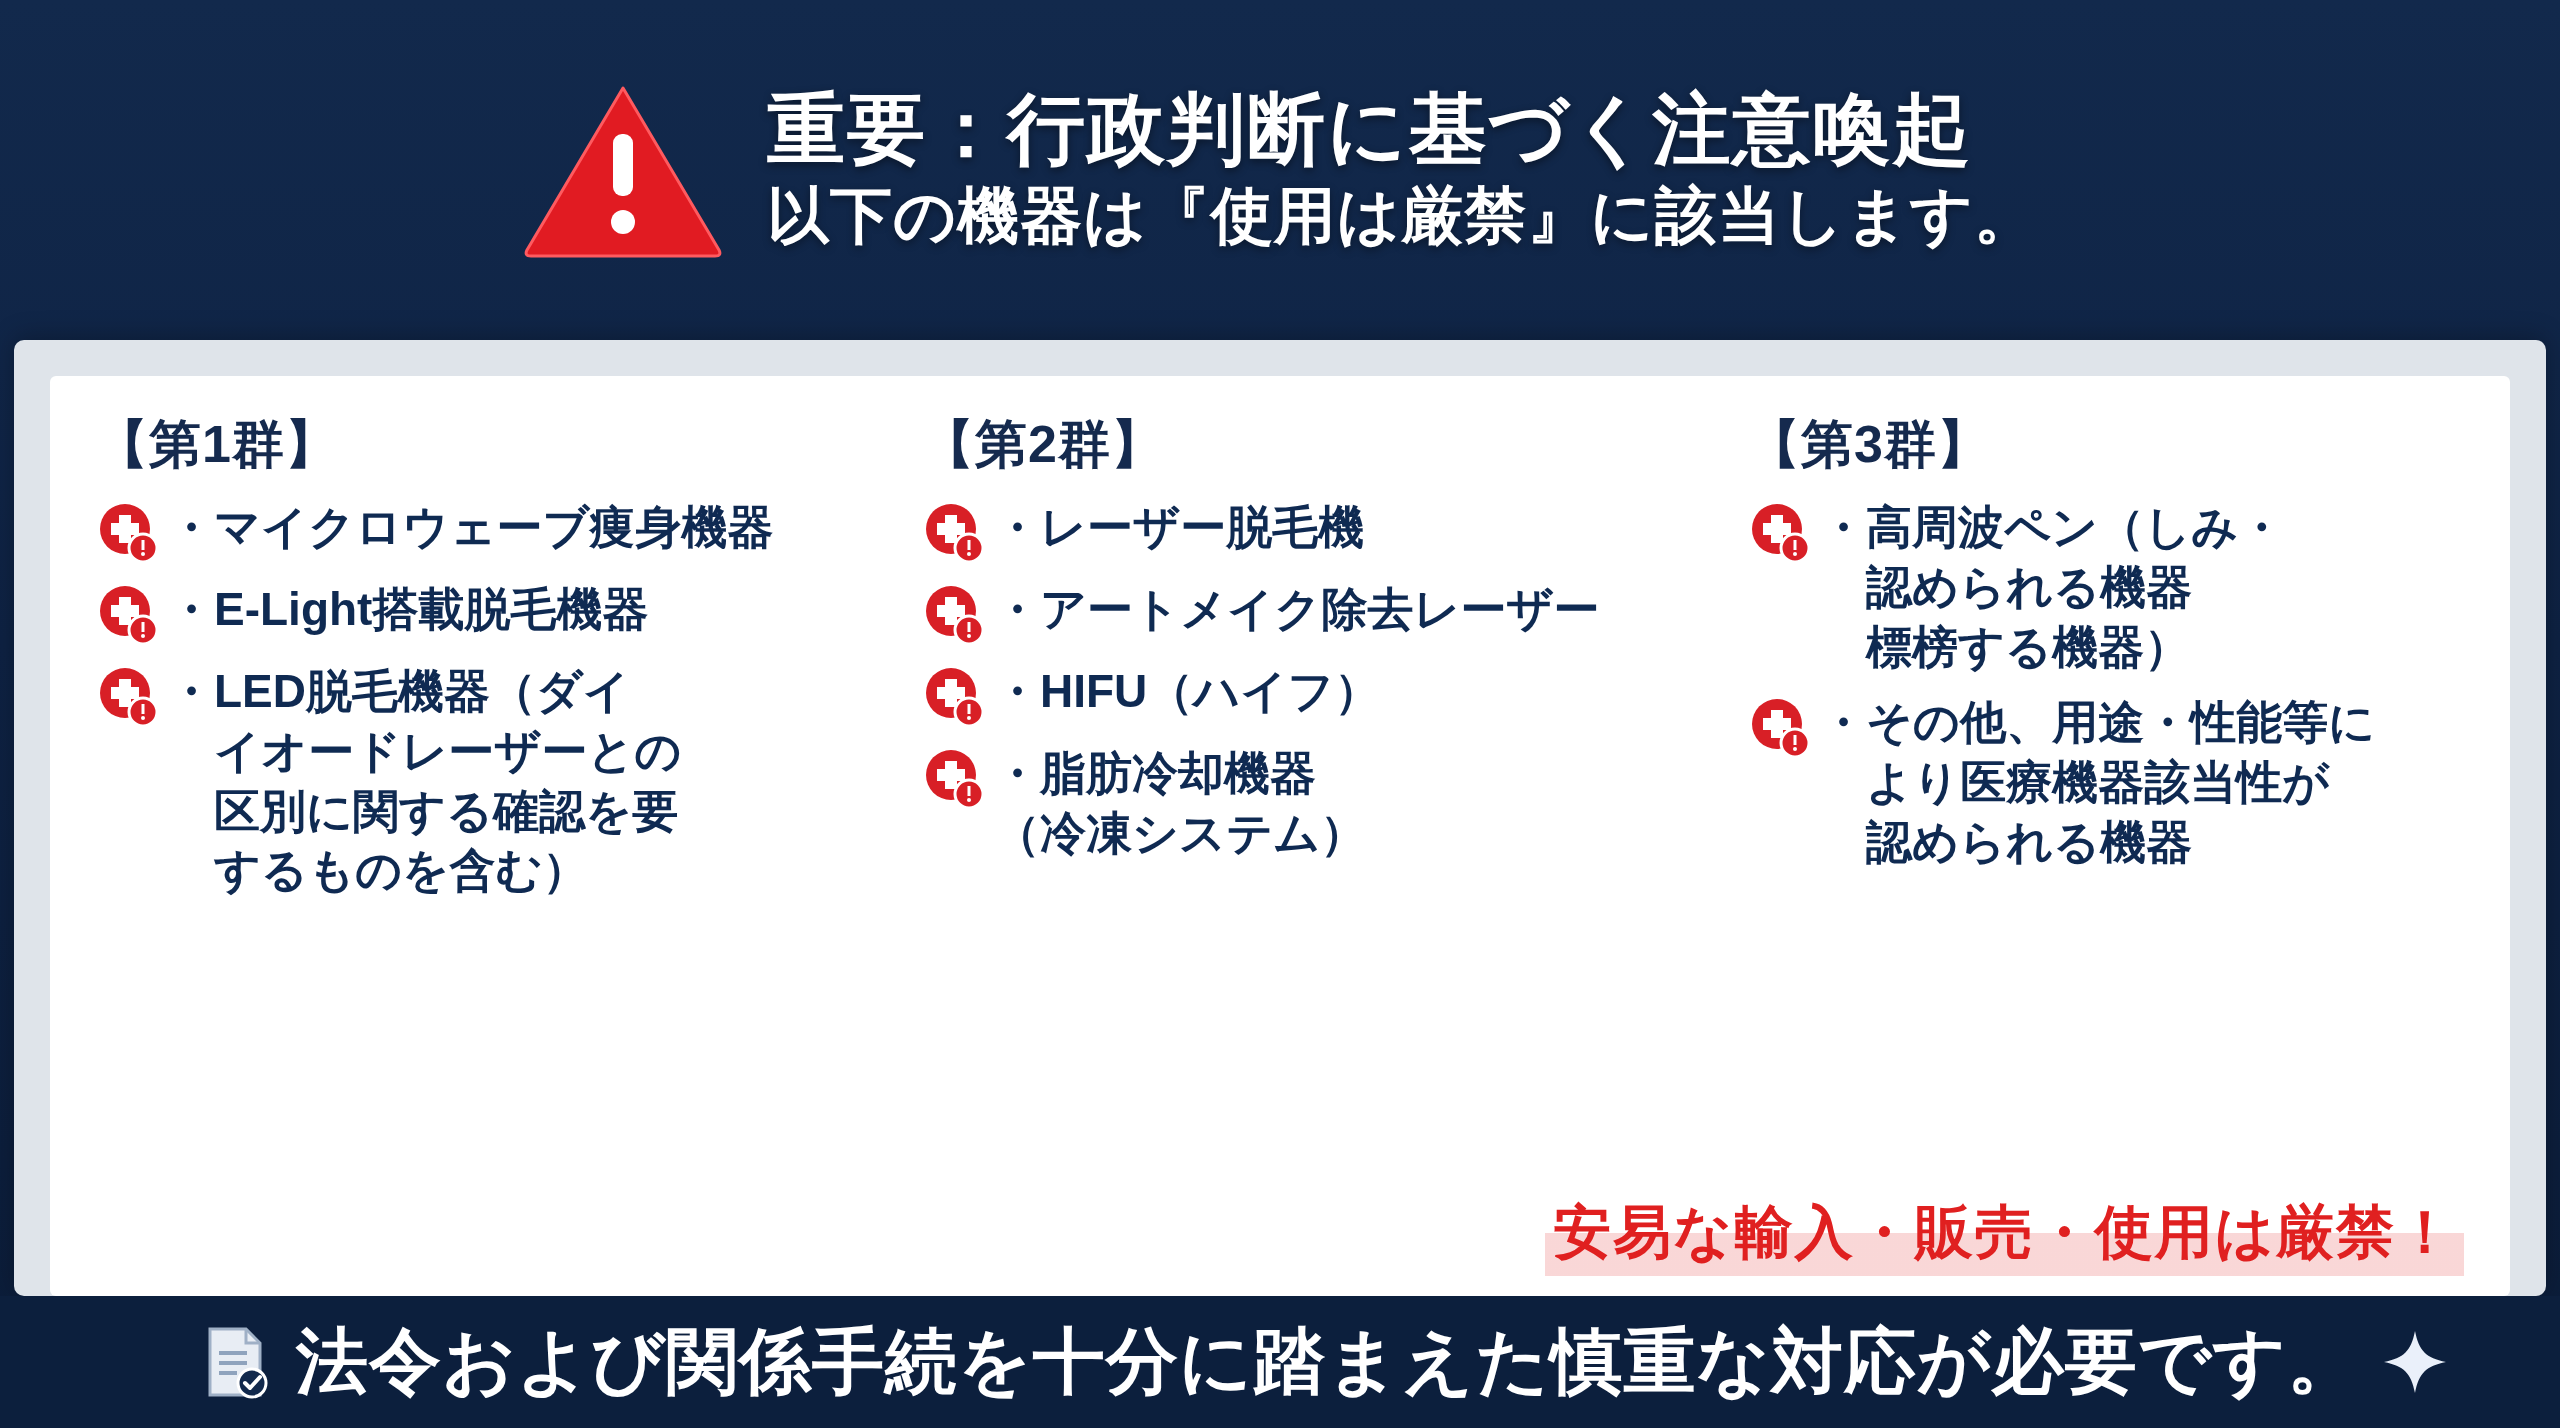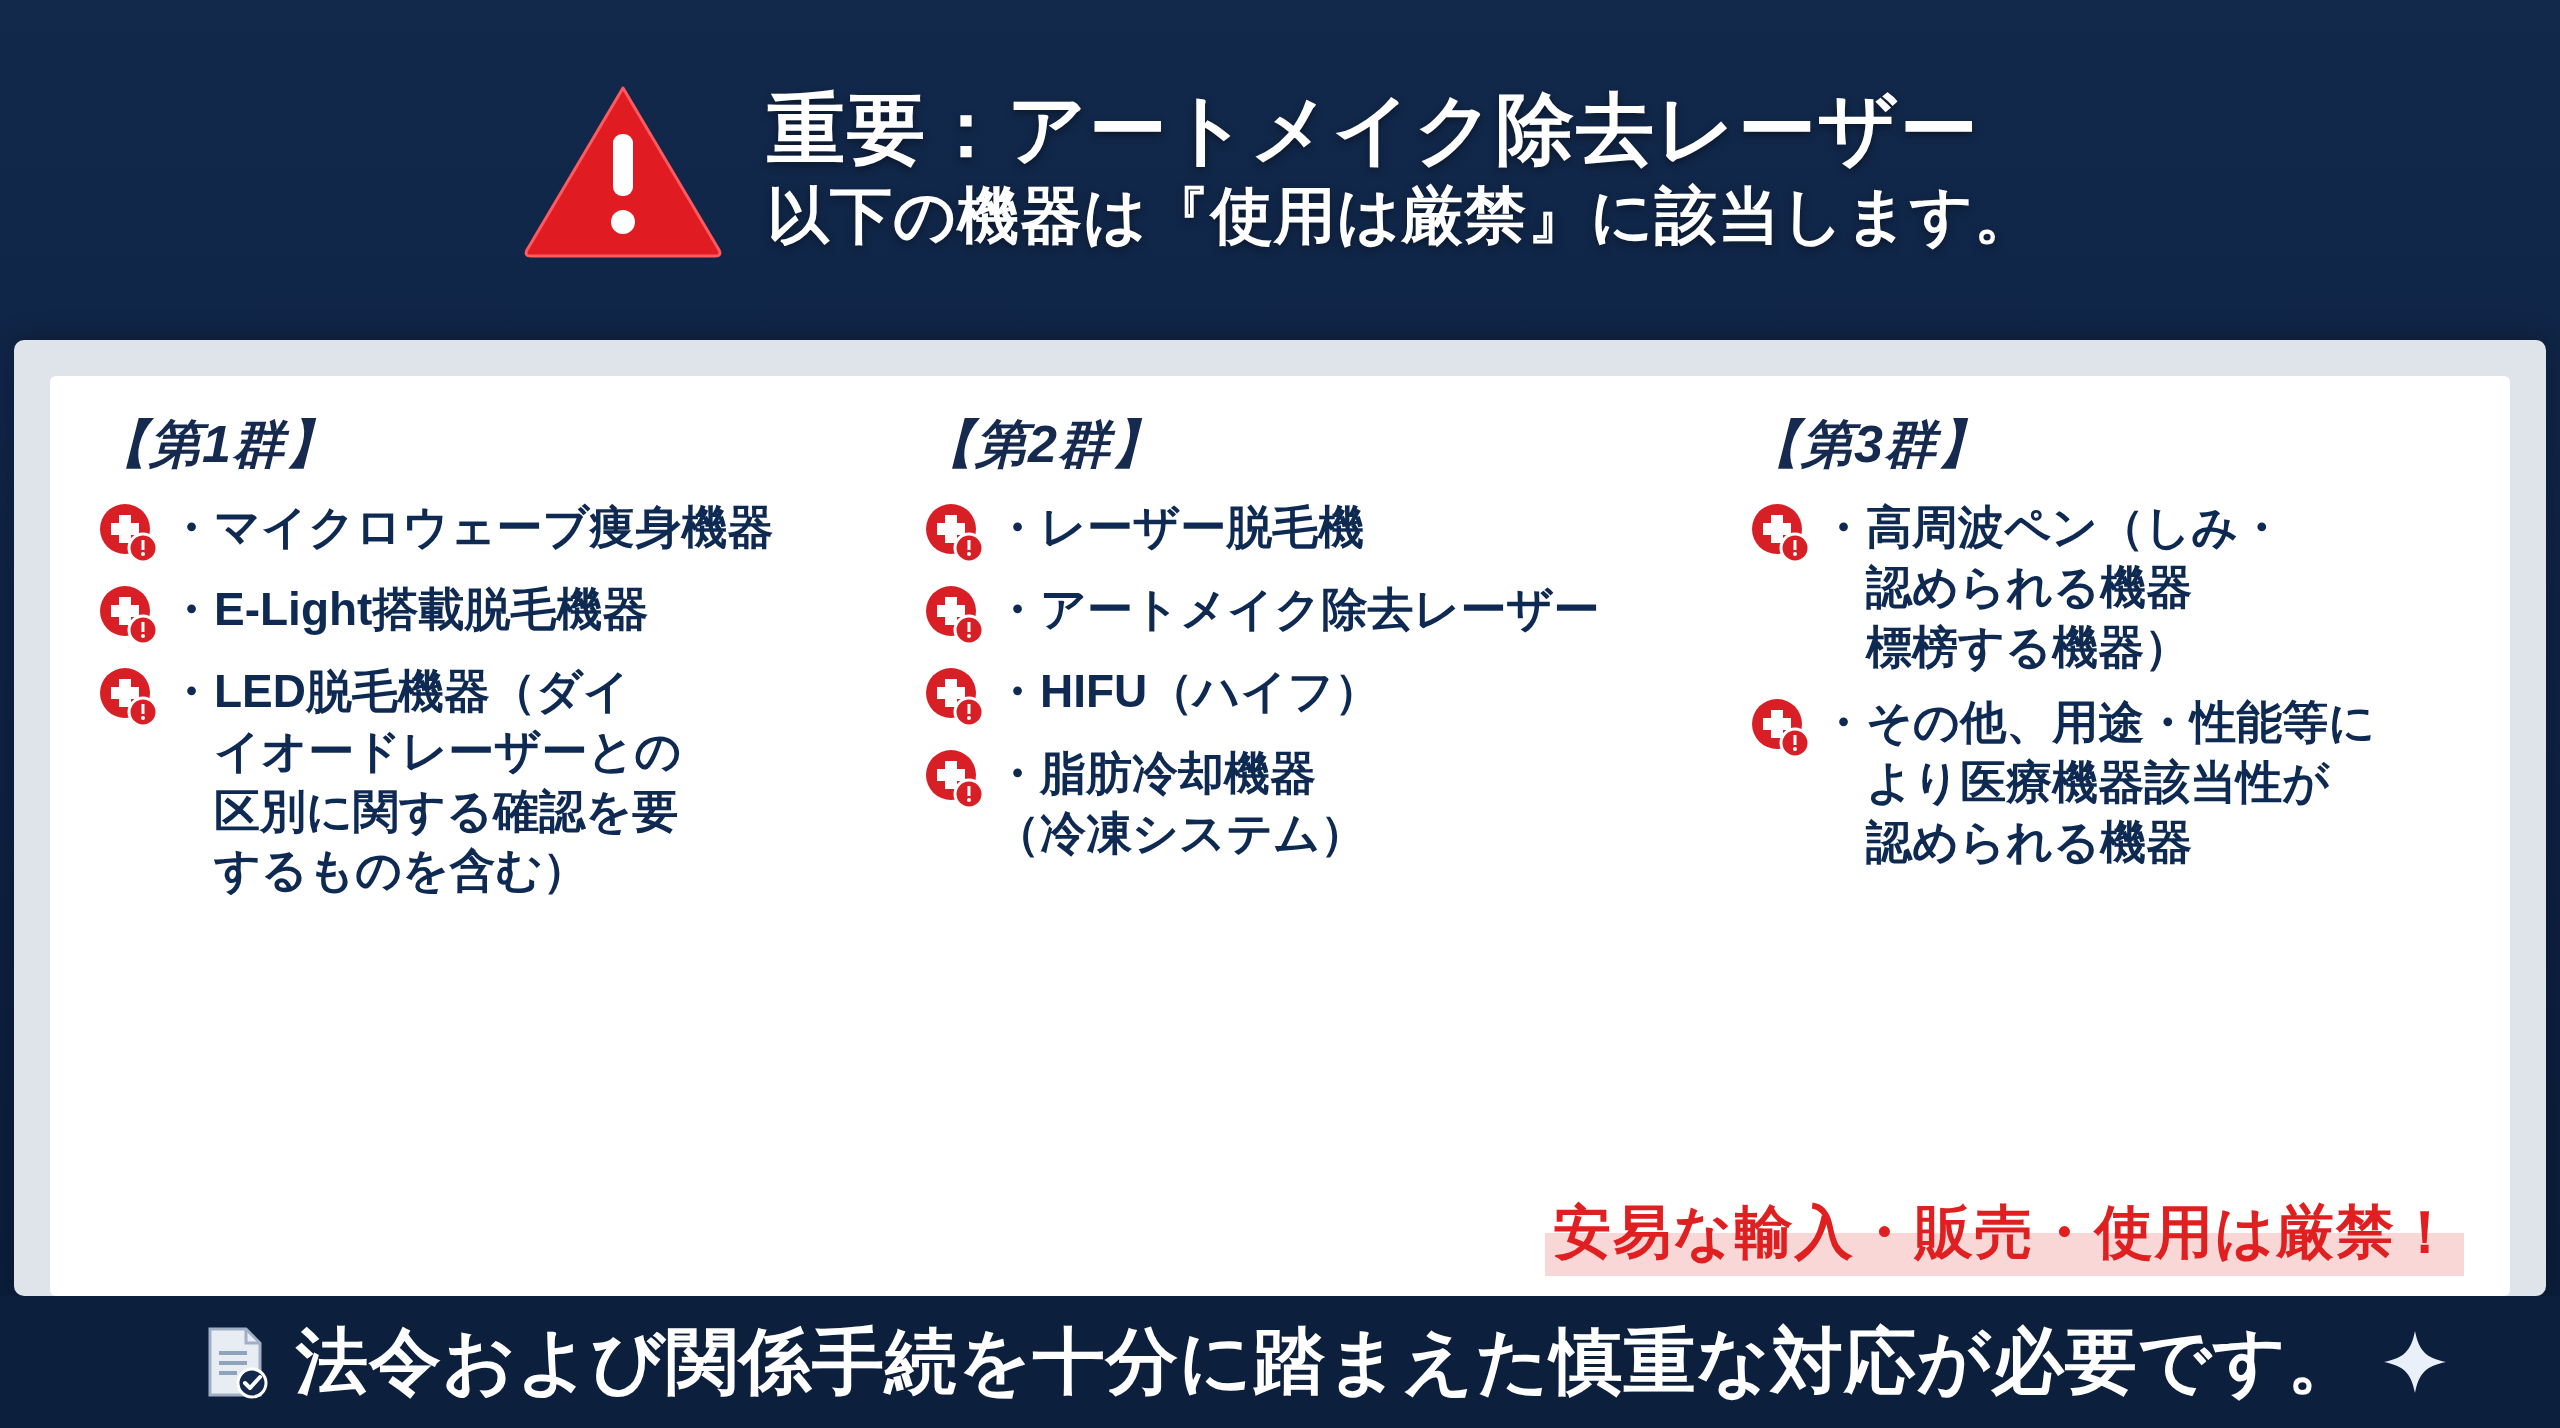--- a/index.html
+++ b/index.html
@@ -95,21 +95,20 @@
   .col.c1 { flex: 0 0 800px; }
   .col.c2 { flex: 0 0 800px; }
   .col.c3 { flex: 1; }
 
   .col-title {
     color: #152a4e;
     font-size: 52px;
     font-weight: 700;
     letter-spacing: 1px;
     margin-bottom: 18px;
-    font-style: italic;
   }
 
   .item {
     display: flex;
     align-items: flex-start;
     gap: 10px;
     margin-bottom: 16px;
   }
   .med-icon {
     flex: none;
@@ -183,21 +182,21 @@
 
   <div class="header">
     <div class="warn-triangle">
       <svg width="200" height="176" viewBox="0 0 200 176" aria-hidden="true">
         <path d="M100 6 L196 168 Q199 174 192 174 L8 174 Q1 174 4 168 Z" fill="#e11b22" stroke="#ff5a5f" stroke-width="3" stroke-linejoin="round"></path>
         <rect x="90" y="52" width="20" height="62" rx="9" fill="#ffffff"></rect>
         <circle cx="100" cy="140" r="12" fill="#ffffff"></circle>
       </svg>
     </div>
     <div class="header-text">
-      <div class="header-title">重要：アートメイク除去レーザー</div>
+      <div class="header-title">重要：行政判断に基づく注意喚起</div>
       <div class="header-sub">以下の機器は『使用は厳禁』に該当します。</div>
     </div>
   </div>
 
   <div class="card-outer">
     <div class="card">
 
       <div class="columns">
 
         <div class="col c1">

